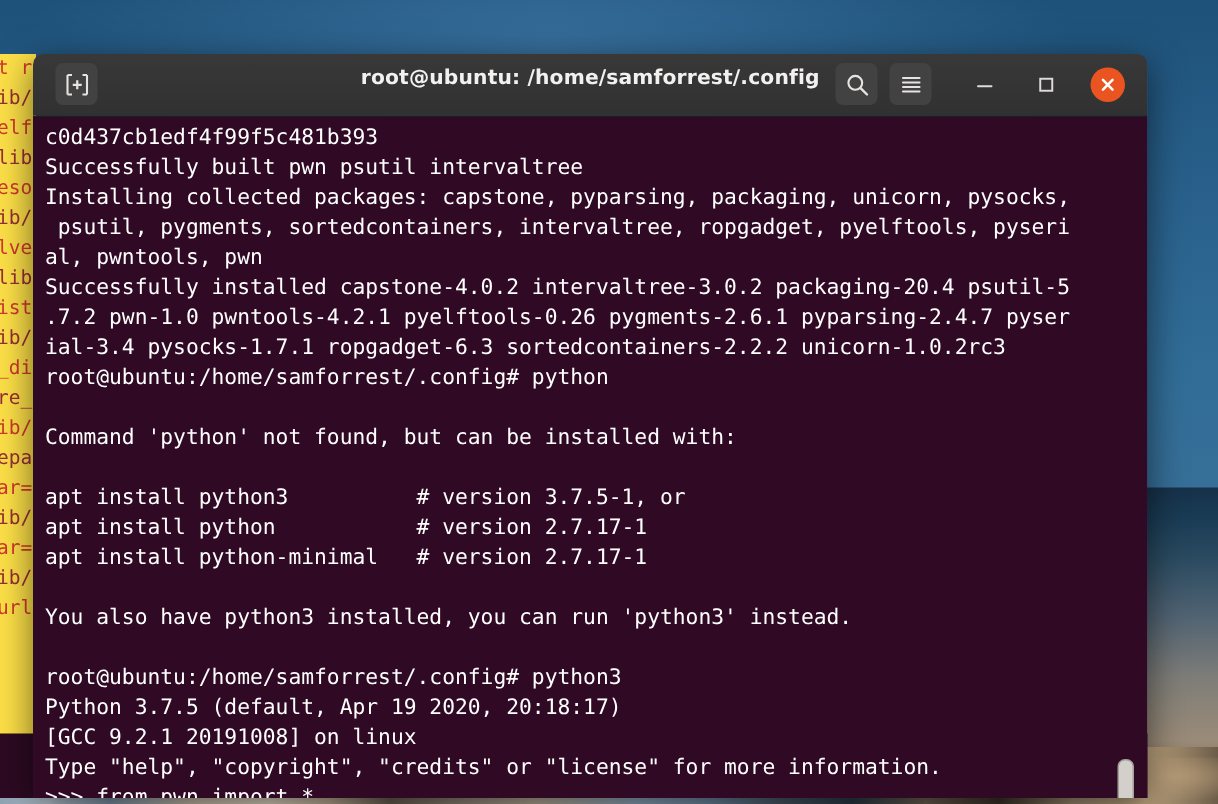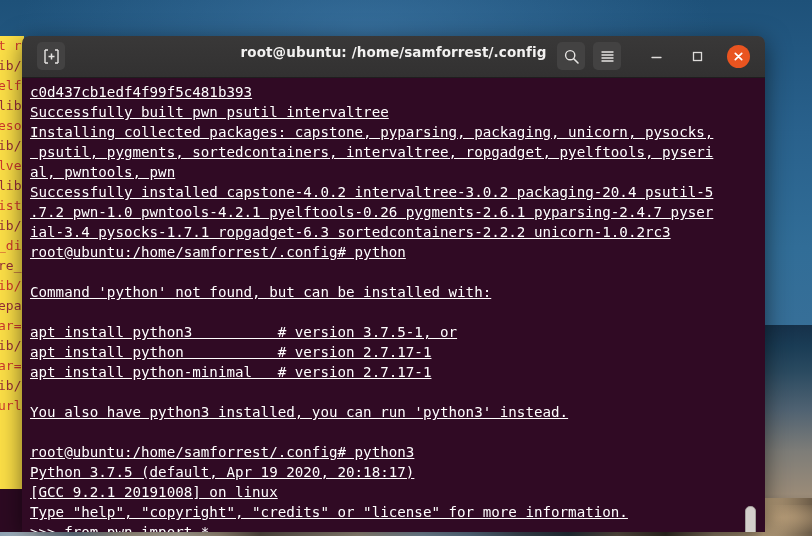--- a/index.html
+++ b/index.html
@@ -115,21 +115,21 @@
   }
   #term-text{
     font-family:"DejaVu Sans Mono",monospace;
     font-size:14.2px;
     line-height:20px;
     color:#ffffff;
     white-space:pre;
     padding-left:8px;
     letter-spacing:0px;
   }
-  #term-text .line{height:20px;text-decoration:underline;}
+  #term-text .line{height:20px;}
   #scrollbar-track{
     position:absolute;right:4px;top:0;width:12px;height:455px;
   }
   #scrollbar-thumb{
     position:absolute;right:5px;top:428px;width:9px;height:48px;
     background:#d3cfcb;border-radius:5px;border:1px solid #a39f9b;
     cursor:pointer;
   }
 </style>
 </head>

